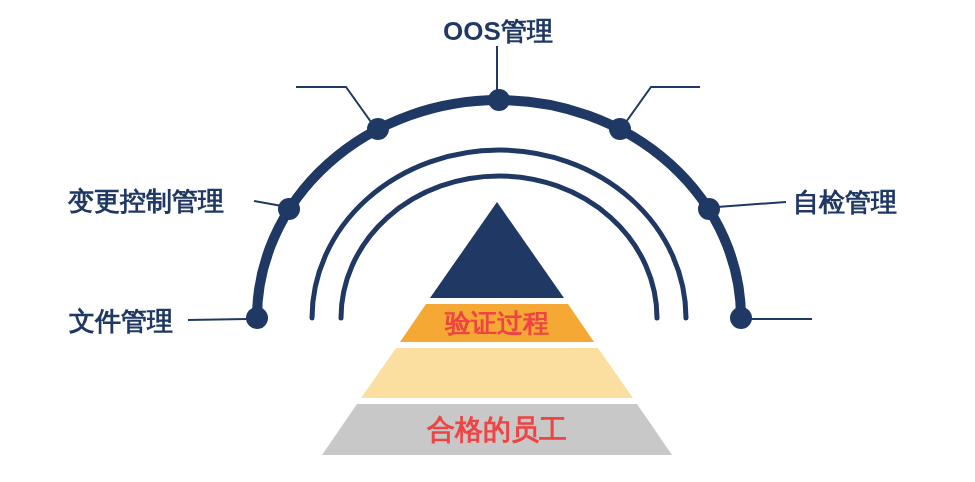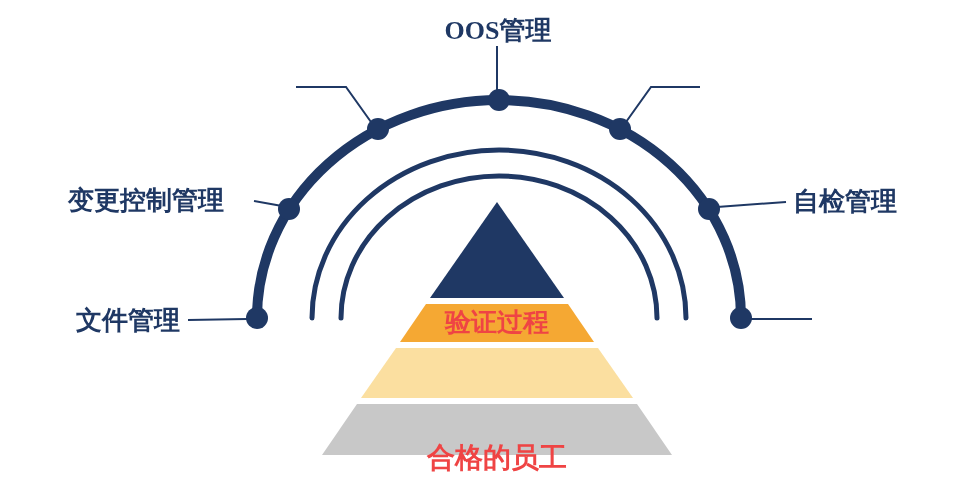--- a/index.html
+++ b/index.html
@@ -1,21 +1,21 @@
 <!DOCTYPE html>
 <html><head>
 <meta charset="utf-8">
 <style>
   html, body { margin: 0; padding: 0; background: #ffffff; }
   .stage {
     position: relative;
     width: 915px;
     height: 482px;
     background: #ffffff;
-    font-family: Liberation Serif, serif;
+    font-family: Liberation Sans, sans-serif;
     overflow: hidden;
   }
   .stage svg { position: absolute; left: 0; top: 0; }
   .arc-label {
     position: absolute;
     transform: translateX(-50%);
     color: #1F3864;
     font-weight: bold;
     font-size: 26px;
     line-height: 1;
@@ -62,18 +62,18 @@
 
     <polygon points="497,202 430,298 564,298" fill="#1F3864"></polygon>
     <polygon points="426,304 568,304 594,342 400,342" fill="#F5A833"></polygon>
     <polygon points="396,348 598,348 633,398 361,398" fill="#FBDFA0"></polygon>
     <polygon points="357,404 637,404 672,455 322,455" fill="#C8C8C8"></polygon>
   </svg>
 
   <div class="arc-label" style="left:498px; top:18px;">OOS管理</div>
   <div class="arc-label" style="left:146px; top:188px;">变更控制管理</div>
   <div class="arc-label" style="left:845px; top:189px;">自检管理</div>
-  <div class="arc-label" style="left:121px; top:308px;margin-left:7px;">文件管理</div>
+  <div class="arc-label" style="left:121px; top:308px;">文件管理</div>
 
   <div class="band-label small" style="left:497px; top:323px;">验证过程</div>
-  <div class="band-label" style="left:497px; top:430px;margin-top:28px;">合格的员工</div>
+  <div class="band-label" style="left:497px; top:430px;">合格的员工</div>
 
 </div>
 
 </body></html>

